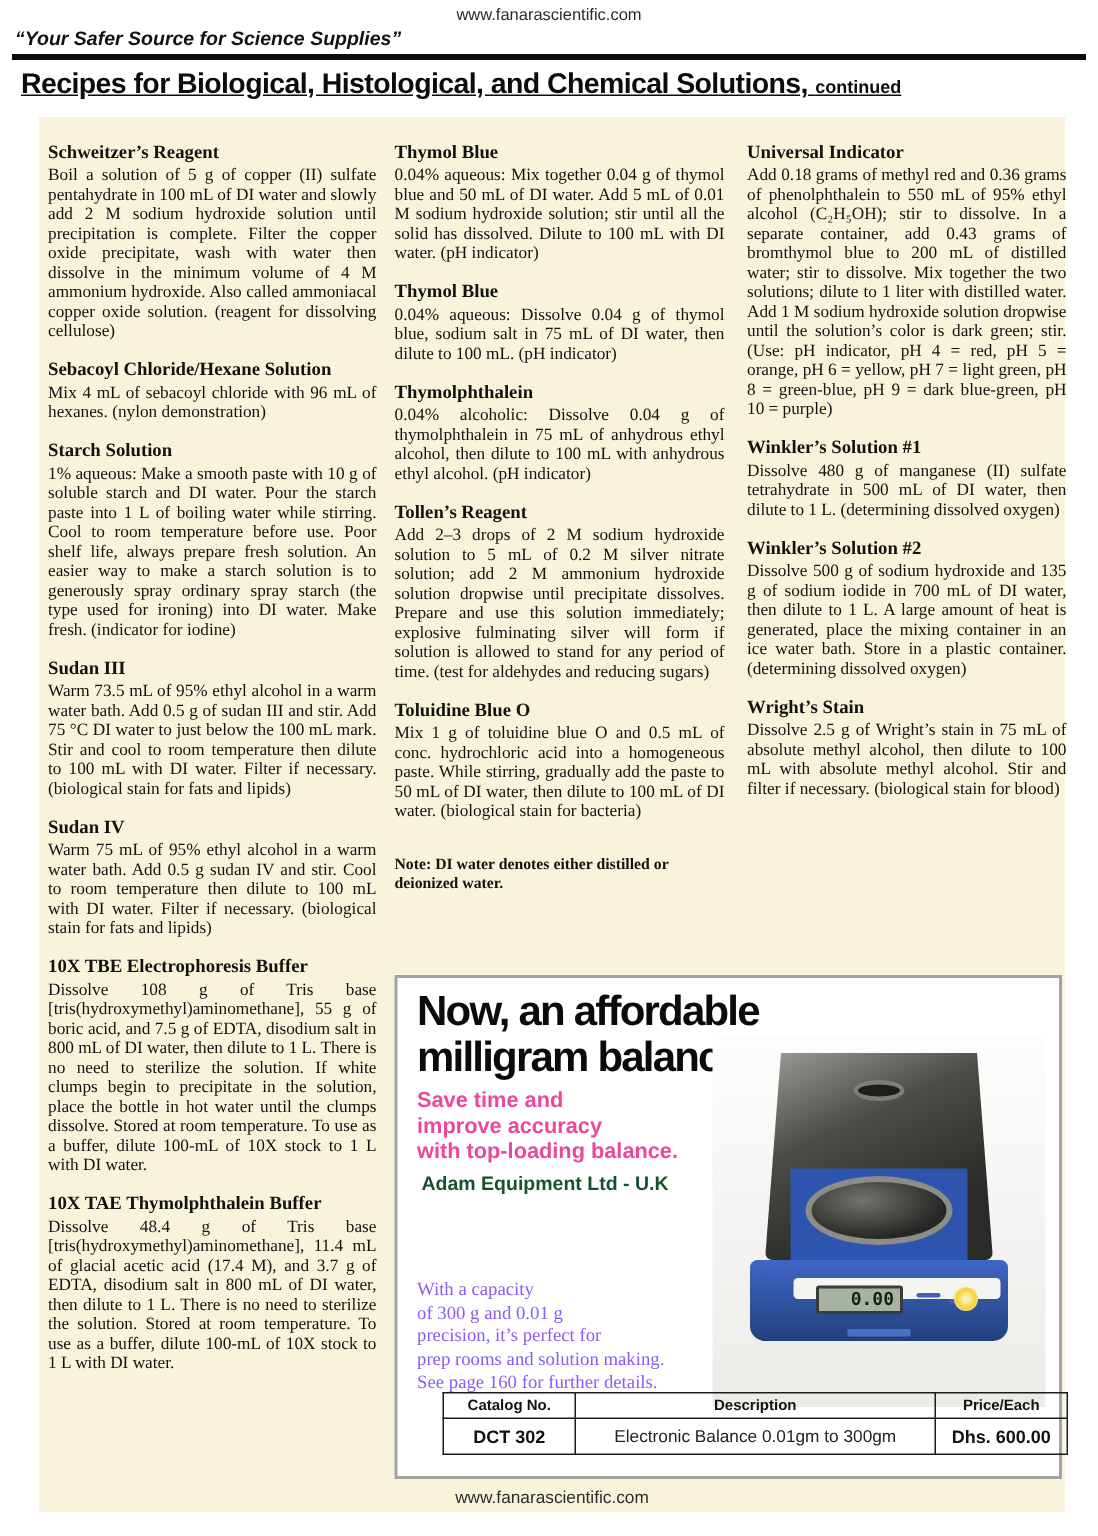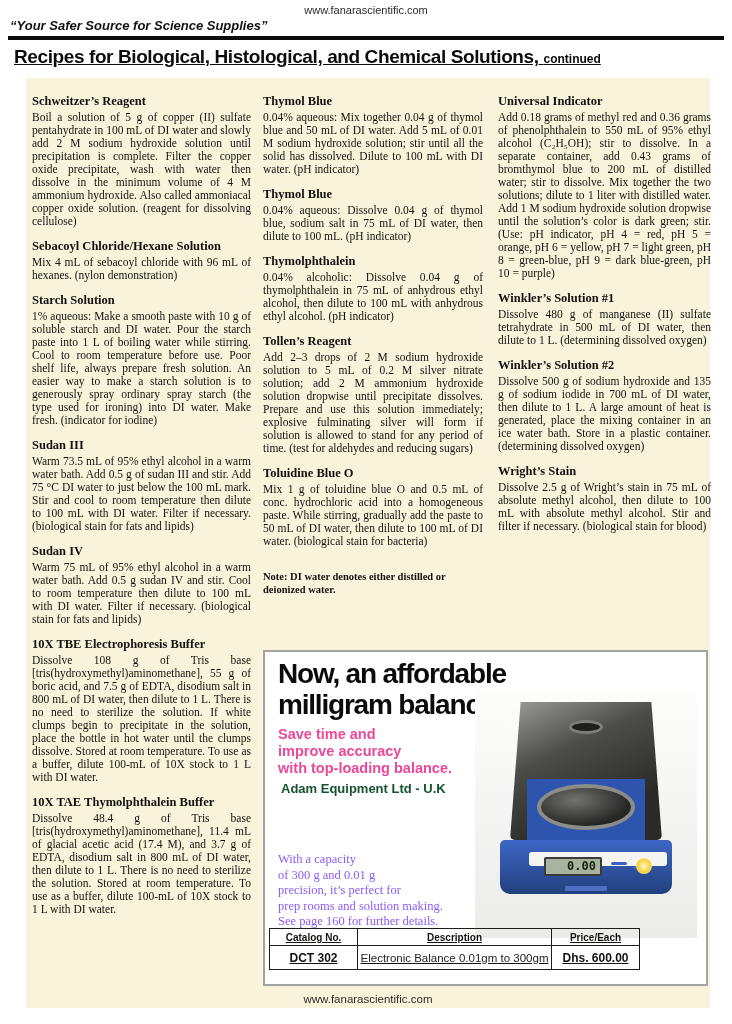--- a/index.html
+++ b/index.html
@@ -111,24 +111,23 @@
   .dash.d2 { left:104px; top:14px; width:12px; }
   .star {
     position:absolute; right:15px; top:6px; width:16px; height:16px; border-radius:50%;
     background:radial-gradient(circle, #fffacf 0%, #f6dискbusy 0%, #f6d239 55%, #eef1f6 100%);
     background:radial-gradient(circle, #fffacf 0%, #f6d239 55%, #eef1f6 100%);
   }
   .brand-chip { position:absolute; left:50%; transform:translateX(-50%); bottom:3px;
     width:42px; height:5px; background:#5577cc; border-radius:1px; opacity:.85; }
   
   .ad-table {
-    position:absolute; left:4px; right:14px; bottom:14px;
-    border-collapse:collapse; width:371px;
+    position:absolute; left:30px; right:14px; bottom:14px;
+    border-collapse:collapse; width:417px;
     font-family:"Liberation Sans", sans-serif;
-    text-decoration:underline;
   }
   .ad-table th, .ad-table td { border:1.5px solid #1c1c1c; text-align:center; }
   .ad-table th { font:700 10px/15px "Liberation Sans", sans-serif; height:17px; }
   .ad-table td { height:24px; }
   .td-cat   { font:700 12px "Liberation Sans", sans-serif; width:88px; }
   .td-desc  { font:11.5px "Liberation Sans", sans-serif; color:#222; }
   .td-price { font:700 12px "Liberation Sans", sans-serif; width:88px; }
   
   .site-bottom {
     position:absolute; bottom:3px; left:0; width:100%; text-align:center;

